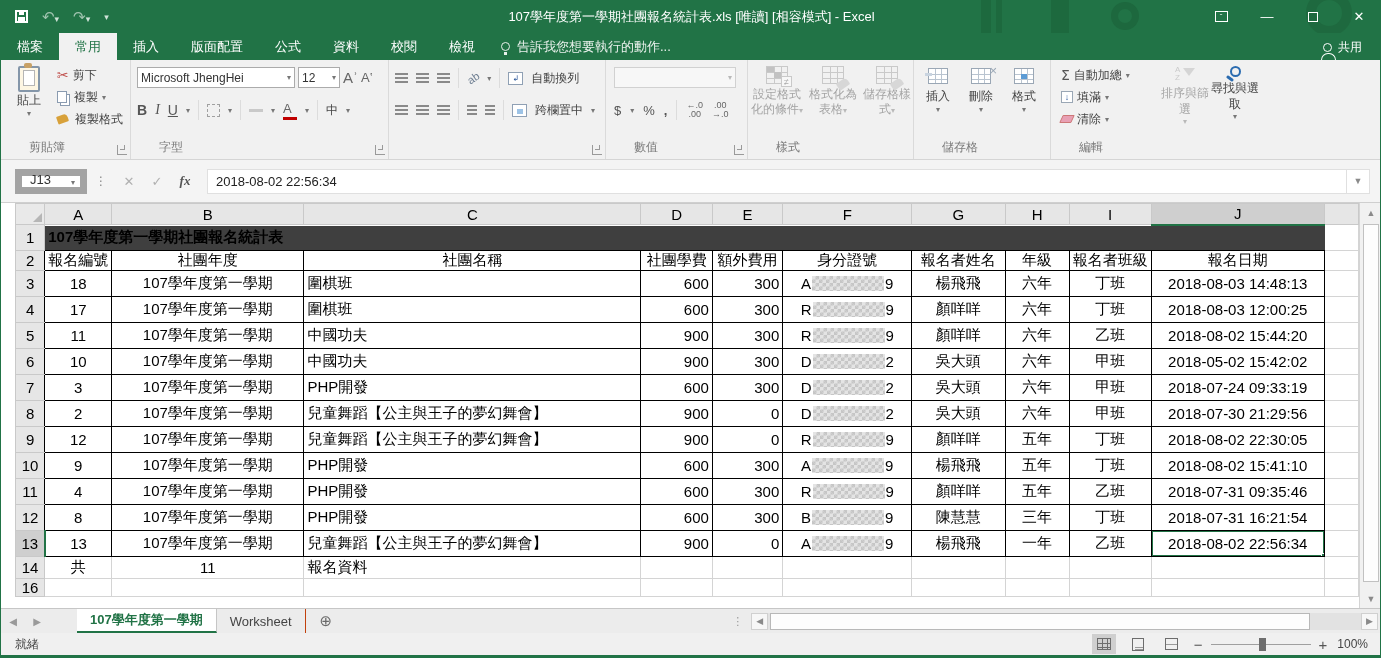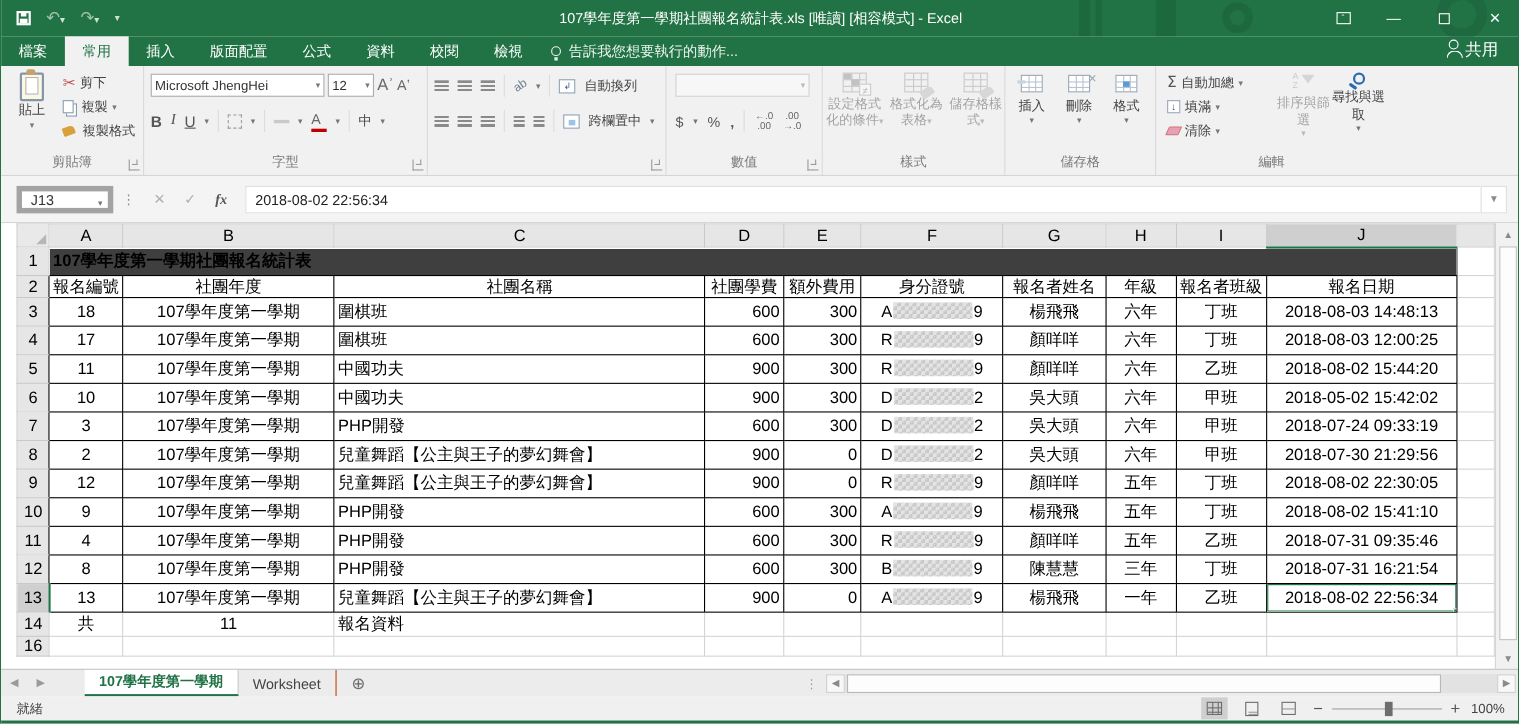--- a/index.html
+++ b/index.html
@@ -26,28 +26,28 @@
   .ribopts{width:13px;height:11px;border:1px solid #fff;position:relative;font-size:8px;text-align:center;line-height:9px;}
   .maxbox{width:10px;height:10px;border:1px solid #fff;}
 
   
   #tabrow{position:absolute;left:0;top:33px;width:1381px;height:27px;background:#217346;display:flex;align-items:stretch;}
   .rtab{padding:0 16px;display:flex;align-items:center;color:#fff;font-size:13px;cursor:default;}
   .rtab.active{background:#f1f1f1;color:#217346;}
   #tellme{display:flex;align-items:center;gap:7px;color:#e9f1ec;font-size:13px;margin-left:10px;}
   .bulb{width:9px;height:9px;border:1.5px solid #e9f1ec;border-radius:50%;position:relative;}
   .bulb:after{content:"";position:absolute;left:2px;top:9px;width:3px;height:3px;background:#e9f1ec;}
-  #share{position:absolute;right:12px;top:3px;height:22px;display:flex;gap:6px;color:#fff;font-size:15px;padding:0 8px;}
+  #share{position:absolute;right:12px;top:3px;height:22px;display:flex;align-items:center;gap:6px;color:#fff;font-size:12px;padding:0 8px;}
   .person{width:9px;height:9px;border:1.5px solid #fff;border-radius:50%;position:relative;}
   .person:after{content:"";position:absolute;left:-3px;top:9px;width:13px;height:6px;border:1.5px solid #fff;border-bottom:none;border-radius:7px 7px 0 0;}
 
   
   #ribbon{position:absolute;left:0;top:60px;width:1381px;height:100px;background:#f1f1f1;border-bottom:1px solid #d5d5d5;}
   .group{position:absolute;top:0;height:99px;border-right:1px solid #dadada;}
-  .glabel{position:absolute;bottom:3px;left:0;right:0;text-align:center;font-size:12px;color:#7a7a7a;}
+  .glabel{position:absolute;bottom:3px;left:0;right:0;text-align:left;font-size:12px;color:#7a7a7a;padding-left:28px;}
   .launcher{position:absolute;right:3px;bottom:4px;width:10px;height:10px;border-left:1px solid #9a9a9a;border-bottom:1px solid #9a9a9a;}
   .launcher:after{content:"";position:absolute;right:2px;top:0px;width:4px;height:4px;border-right:1px solid #9a9a9a;border-bottom:1px solid #9a9a9a;}
   .btxt{font-size:12px;color:#444;}
   .dis{opacity:.45;}
   .dd{font-size:8px;color:#777;}
   .smallrow{display:flex;align-items:center;gap:4px;height:22px;padding:0 4px;font-size:12px;color:#444;}
   
   #g-clip{left:0;width:130px;}
   #paste-btn{position:absolute;left:8px;top:6px;width:40px;height:76px;text-align:center;}
   .clipicon{width:22px;height:26px;margin:0 auto;border:2px solid #8496a9;border-radius:2px;position:relative;background:#fdf6e3;}
@@ -116,21 +116,21 @@
   .eraser{width:12px;height:8px;background:#e8a0b4;transform:skewX(-25deg);border:1px solid #c77;border-radius:1px;}
   .magnifier{width:11px;height:11px;border:2.5px solid #2b6cb0;border-radius:50%;position:relative;margin:0 auto 4px;}
   .magnifier:after{content:"";position:absolute;left:-6px;top:9px;width:8px;height:3px;background:#2b6cb0;transform:rotate(35deg);border-radius:2px;}
   #sortbtn{position:absolute;left:108px;top:6px;width:52px;text-align:center;font-size:12px;color:#444;line-height:1.3;}
   #findbtn{position:absolute;left:160px;top:6px;width:48px;text-align:center;font-size:12px;color:#444;line-height:1.3;}
   .azfun{width:20px;height:17px;margin:0 auto 3px;position:relative;font-size:8px;color:#9a9a9a;line-height:8px;text-align:left;}
   .azfun:after{content:"";position:absolute;right:0;top:2px;border-left:6px solid transparent;border-right:6px solid transparent;border-top:8px solid #b5b5b5;}
 
   
   #fbar{position:absolute;left:0;top:160px;width:1381px;height:43px;background:#f4f4f4;border-bottom:1px solid #cfcfcf;display:flex;align-items:center;}
-  #namebox{margin-left:14px;width:88px;height:25px;background:#fff;border:5px solid #a3a3a3;display:flex;align-items:flex-end;font-size:13px;color:#333;padding-left:8px;}
+  #namebox{margin-left:14px;width:72px;height:25px;background:#fff;border:7px solid #a3a3a3;display:flex;align-items:flex-end;font-size:13px;color:#333;padding-left:8px;}
   #namebox .dd{margin-left:auto;margin-right:5px;}
   #fbar .dots{color:#8a8a8a;font-size:12px;margin:0 8px;}
   .fbtn{width:28px;text-align:center;font-size:13px;color:#b0b0b0;}
   .fxtxt{color:#555;font-style:italic;font-family:"Liberation Serif",serif;font-weight:bold;}
   #fvalue{flex:1;height:25px;background:#fff;border:1px solid #e0e0e0;border-right:none;margin-left:8px;display:flex;align-items:center;font-size:13px;color:#222;padding-left:8px;}
   #fchev{width:24px;height:25px;background:#fff;border:1px solid #e0e0e0;display:flex;align-items:center;justify-content:center;color:#8a8a8a;font-size:9px;margin-right:12px;}
 
   
   #sheet{position:absolute;left:0;top:203px;width:1358px;height:405px;overflow:hidden;background:#fff;}
   #sheet-table{border-collapse:collapse;table-layout:fixed;margin-left:14px;}

